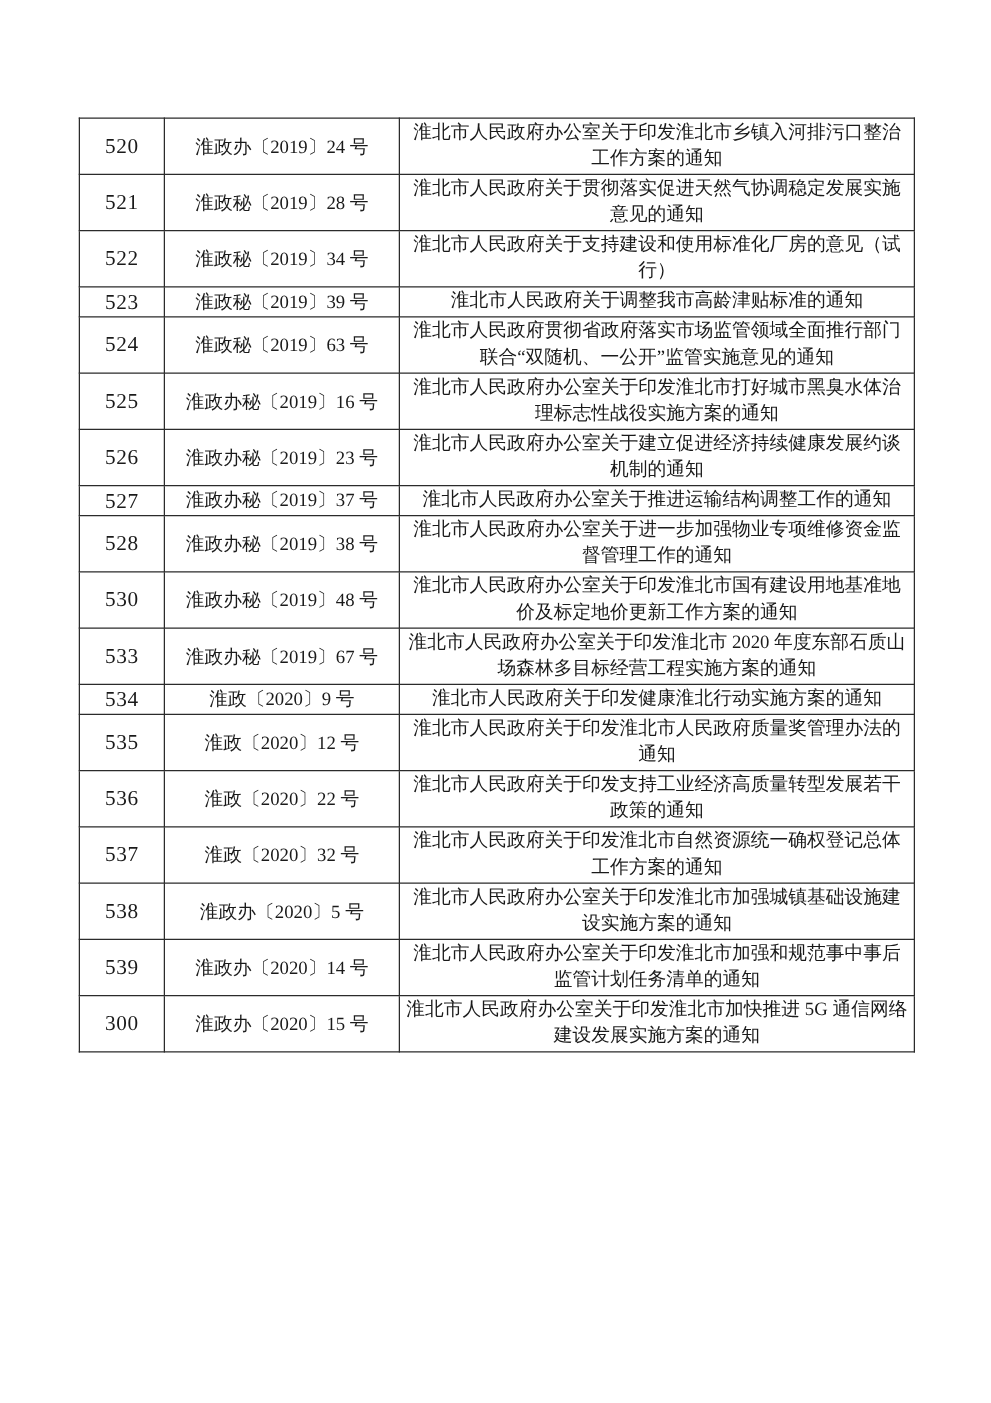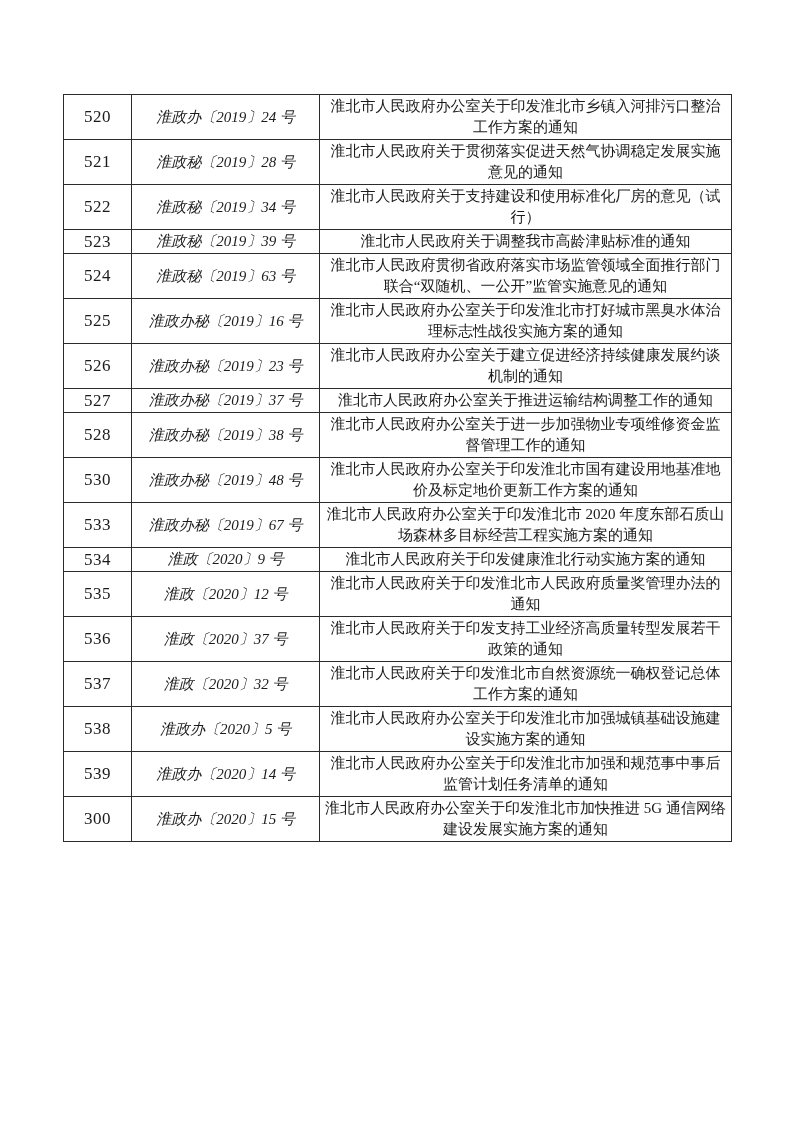--- a/index.html
+++ b/index.html
@@ -31,21 +31,20 @@
     text-align: center;
     padding: 1px 4px;
   }
   td.col-num {
     font-size: 17px;
     letter-spacing: 0.5px;
   }
   td.col-doc {
     font-size: 15px;
     white-space: nowrap;
-    font-style: italic;
   }
   td.col-title {
     font-size: 15px;
     line-height: 21px;
     padding: 2px 7px;
   }
 </style>
 </head>
 <body>
 
@@ -117,21 +116,21 @@
     <td class="col-doc">淮政〔2020〕9 号</td>
     <td class="col-title">淮北市人民政府关于印发健康淮北行动实施方案的通知</td>
   </tr>
         <tr>
     <td class="col-num">535</td>
     <td class="col-doc">淮政〔2020〕12 号</td>
     <td class="col-title">淮北市人民政府关于印发淮北市人民政府质量奖管理办法的通知</td>
   </tr>
         <tr>
     <td class="col-num">536</td>
-    <td class="col-doc">淮政〔2020〕37 号</td>
+    <td class="col-doc">淮政〔2020〕22 号</td>
     <td class="col-title">淮北市人民政府关于印发支持工业经济高质量转型发展若干政策的通知</td>
   </tr>
         <tr>
     <td class="col-num">537</td>
     <td class="col-doc">淮政〔2020〕32 号</td>
     <td class="col-title">淮北市人民政府关于印发淮北市自然资源统一确权登记总体工作方案的通知</td>
   </tr>
         <tr>
     <td class="col-num">538</td>
     <td class="col-doc">淮政办〔2020〕5 号</td>

